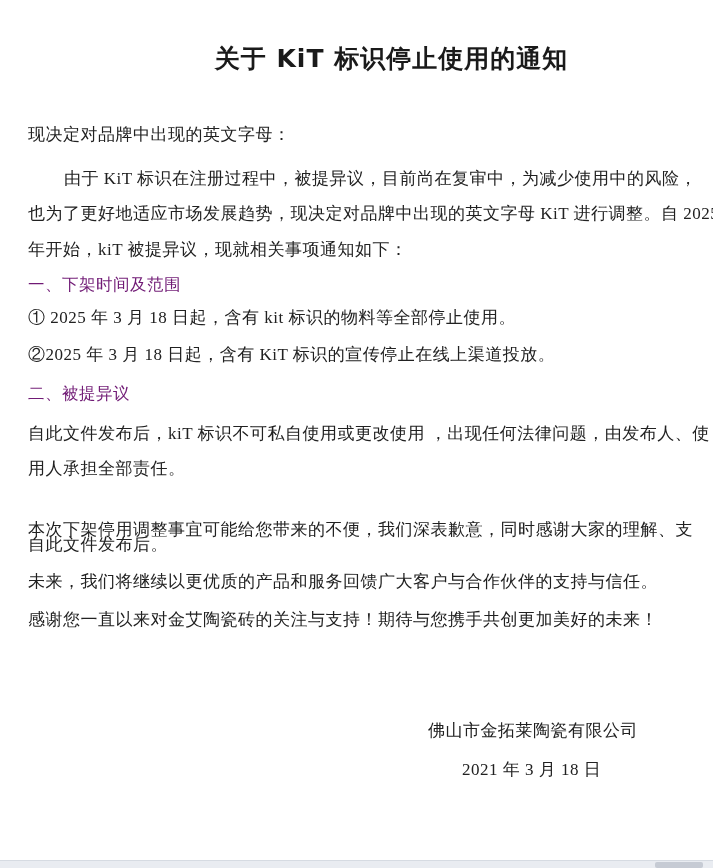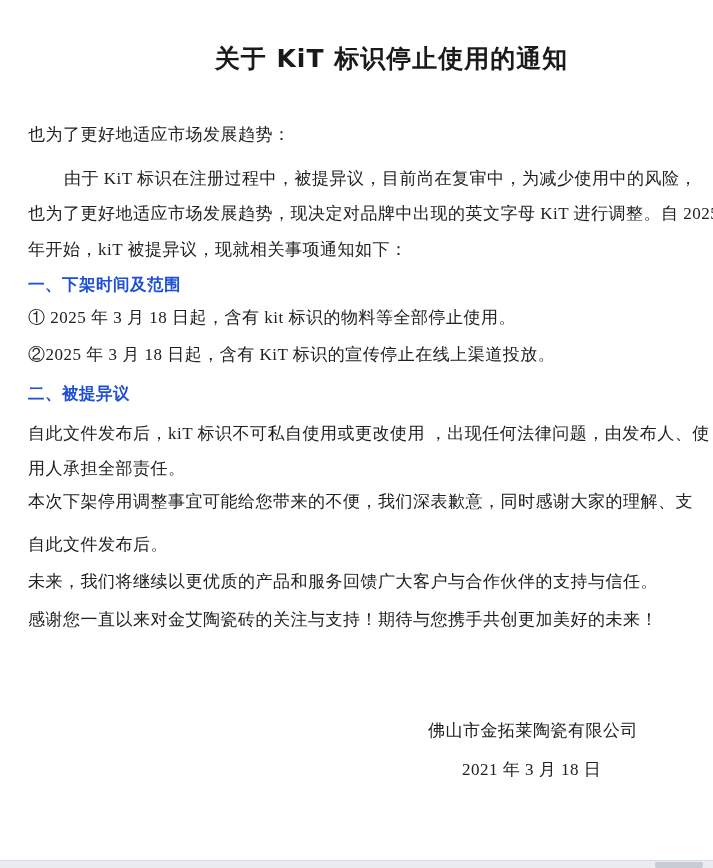--- a/index.html
+++ b/index.html
@@ -36,24 +36,24 @@
     font-size: 17px;
     line-height: 22px;
     white-space: nowrap;
     letter-spacing: 0.5px;
   }
   .indent {
     left: 64px;
   }
   .heading {
     font-family: "DejaVu Sans", sans-serif;
-    font-weight: bold;
+    font-weight: normal;
     font-size: 16.5px;
     letter-spacing: 0.5px;
-    color: #1d4ed8;
+    color: #701a75;
   }
   .sig {
     position: absolute;
     font-size: 17px;
     line-height: 22px;
     white-space: nowrap;
     letter-spacing: 0.5px;
     margin-top: 36px;
   }
   .scrollbar-track {
@@ -76,34 +76,34 @@
     border-radius: 2px;
   }
 </style>
 </head>
 <body>
 
 <div class="page">
 
   <h1 class="title">关于 KiT 标识停止使用的通知</h1>
 
-  <div class="line" style="top:124px">也为了更好地适应市场发展趋势：</div>
+  <div class="line" style="top:124px">现决定对品牌中出现的英文字母：</div>
 
   <div class="line indent" style="top:168px">由于 KiT 标识在注册过程中，被提异议，目前尚在复审中，为减少使用中的风险，</div>
   <div class="line" style="top:203px">也为了更好地适应市场发展趋势，现决定对品牌中出现的英文字母 KiT 进行调整。自 2025</div>
   <div class="line" style="top:239px">年开始，kiT 被提异议，现就相关事项通知如下：</div>
 
   <div class="line heading" style="top:274px">一、下架时间及范围</div>
   <div class="line" style="top:307px">① 2025 年 3 月 18 日起，含有 kit 标识的物料等全部停止使用。</div>
   <div class="line" style="top:344px">②2025 年 3 月 18 日起，含有 KiT 标识的宣传停止在线上渠道投放。</div>
 
   <div class="line heading" style="top:383px">二、被提异议</div>
   <div class="line" style="top:423px">自此文件发布后，kiT 标识不可私自使用或更改使用 ，出现任何法律问题，由发布人、使</div>
   <div class="line" style="top:458px">用人承担全部责任。</div>
-  <div class="line" style="top:491px">本次下架停用调整事宜可能给您带来的不便，我们深表歉意，同时感谢大家的理解、支</div>
+  <div class="line" style="top:519px">本次下架停用调整事宜可能给您带来的不便，我们深表歉意，同时感谢大家的理解、支</div>
   <div class="line" style="top:534px">自此文件发布后。</div>
   <div class="line" style="top:571px">未来，我们将继续以更优质的产品和服务回馈广大客户与合作伙伴的支持与信任。</div>
   <div class="line" style="top:609px">感谢您一直以来对金艾陶瓷砖的关注与支持！期待与您携手共创更加美好的未来！</div>
 
   <div class="sig" style="top:684px; left:428px;">佛山市金拓莱陶瓷有限公司</div>
   <div class="sig" style="top:723px; left:462px;">2021 年 3 月 18 日</div>
 
   <div class="scrollbar-track">
     <div class="scrollbar-thumb"></div>
   </div>

